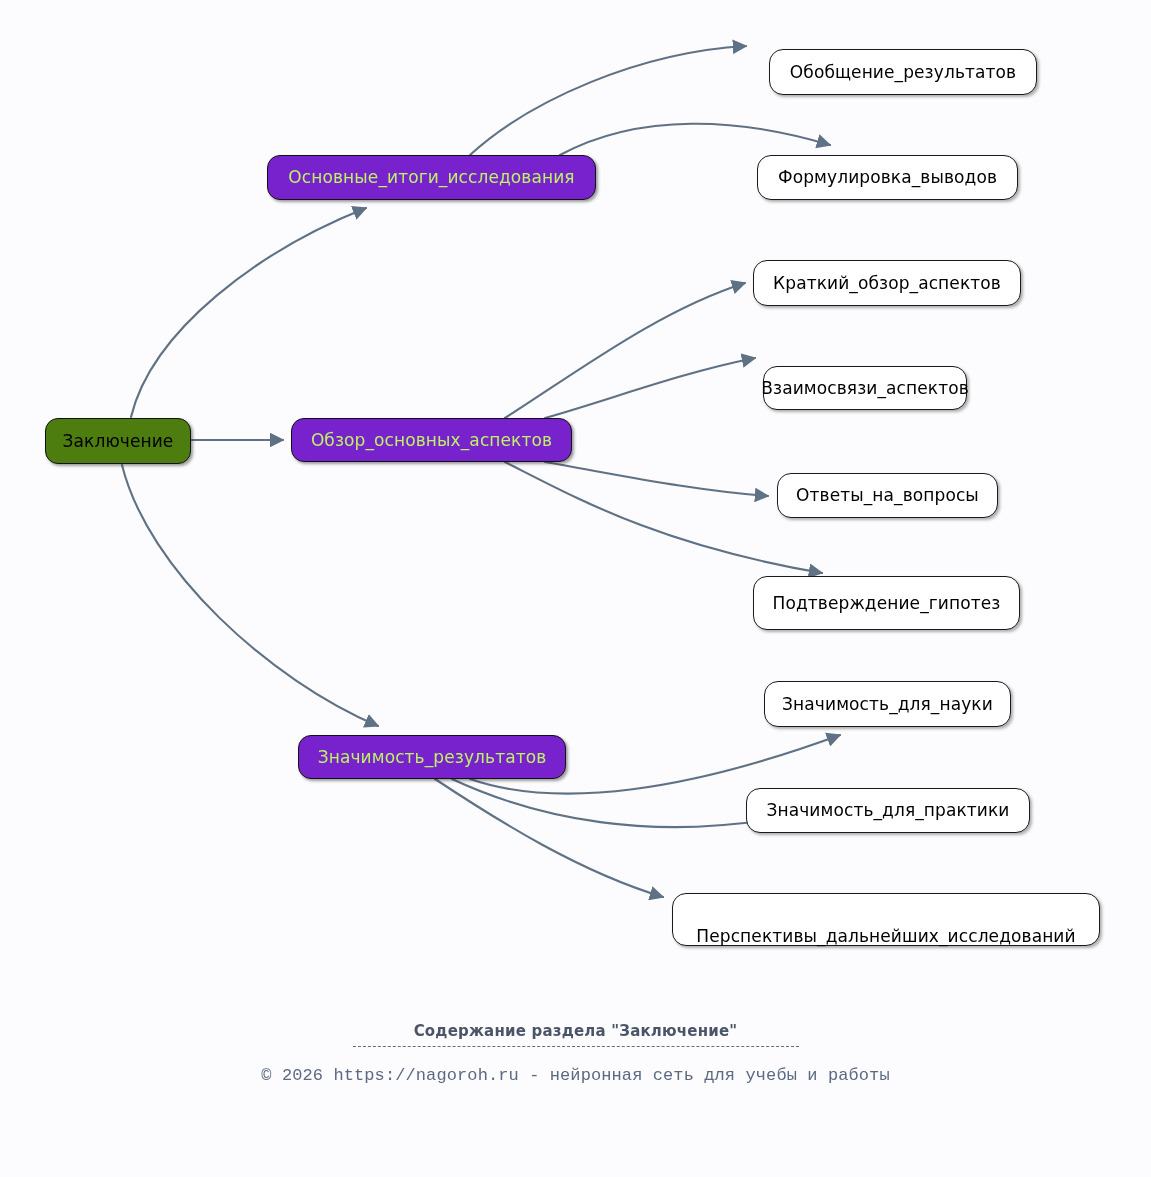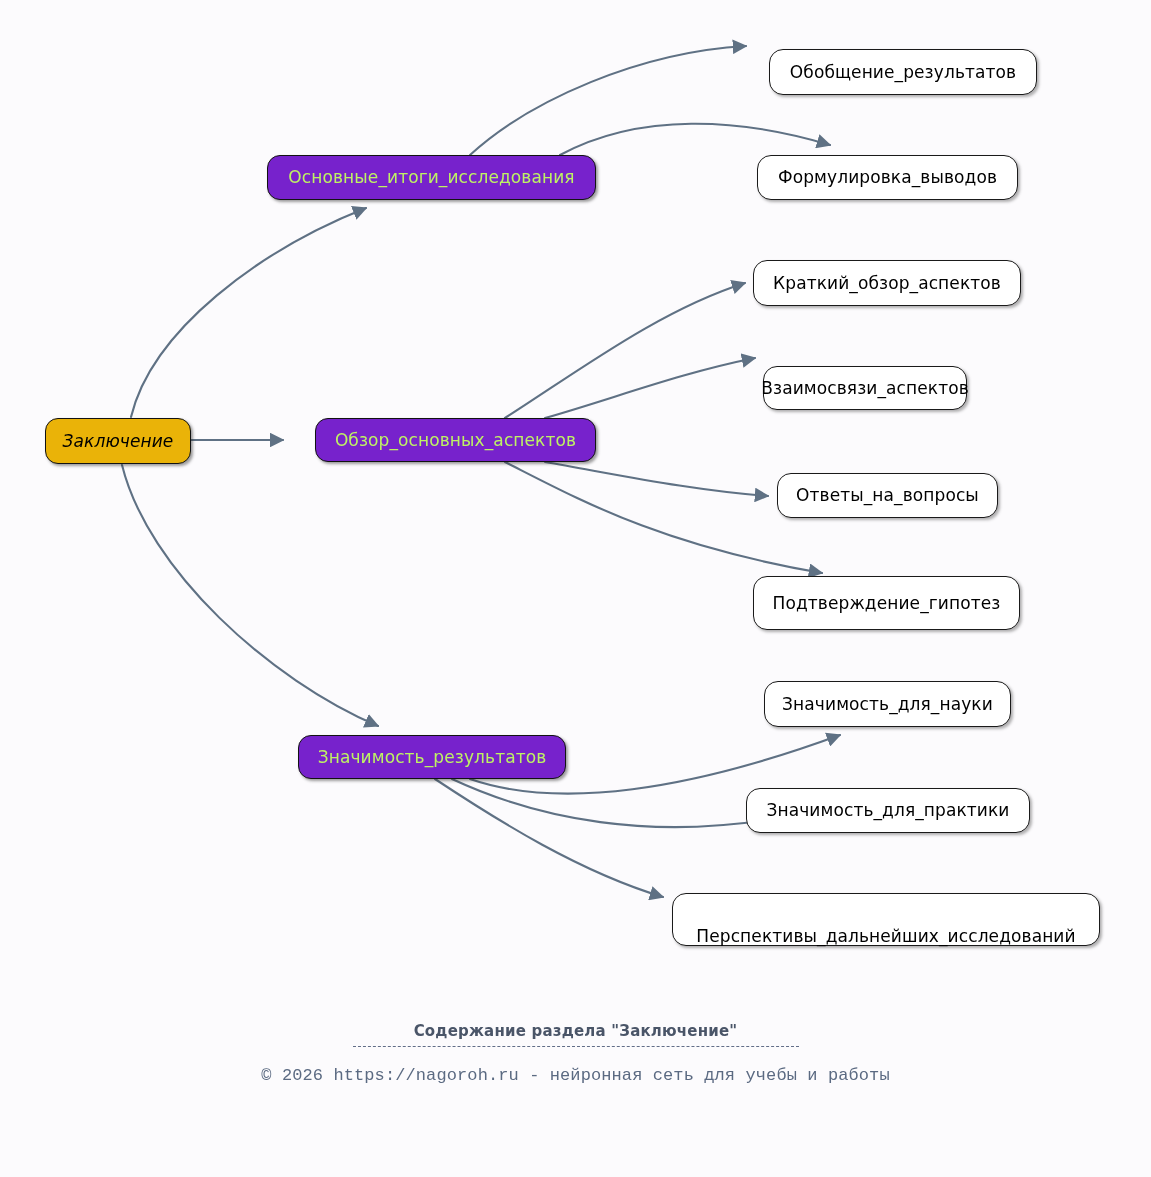--- a/index.html
+++ b/index.html
@@ -28,25 +28,24 @@
     display: flex;
     align-items: center;
     justify-content: center;
     white-space: nowrap;
     border-radius: 13px;
     font-size: 17px;
     letter-spacing: 0.1px;
     line-height: 1;
   }
   .node.root {
-    background: #eab308;
+    background: #4d7c0f;
     border: 1.6px solid #121212;
     color: #000000;
     box-shadow: 2px 2px 3px rgba(40,40,40,0.45);
-    font-style: italic;
   }
   .node.branch {
     background: #7722cc;
     border: 1.6px solid #121212;
     color: #bef264;
     box-shadow: 2px 2px 3px rgba(40,40,40,0.45);
   }
   .node.leaf {
     background: #ffffff;
     border: 1.5px solid #1a1a1a;
@@ -114,21 +113,21 @@
       </div>
       <div class="node branch" style="left: 267px; top: 155px; width: 329px; height: 45px;">
         <span>Основные_итоги_исследования</span>
       </div>
       <div class="node leaf" style="left: 753px; top: 49px; width: 268px; height: 46px; margin-left: 16px;">
         <span>Обобщение_результатов</span>
       </div>
       <div class="node leaf" style="left: 757px; top: 155px; width: 261px; height: 45px;">
         <span>Формулировка_выводов</span>
       </div>
-      <div class="node branch" style="left: 291px; top: 418px; width: 281px; height: 44px; margin-left: 24px;">
+      <div class="node branch" style="left: 291px; top: 418px; width: 281px; height: 44px;">
         <span>Обзор_основных_аспектов</span>
       </div>
       <div class="node leaf" style="left: 753px; top: 260px; width: 268px; height: 46px;">
         <span>Краткий_обзор_аспектов</span>
       </div>
       <div class="node leaf" style="left: 763px; top: 366px; width: 204px; height: 44px;">
         <span>Взаимосвязи_аспектов</span>
       </div>
       <div class="node leaf" style="left: 777px; top: 473px; width: 221px; height: 45px;">
         <span>Ответы_на_вопросы</span>

